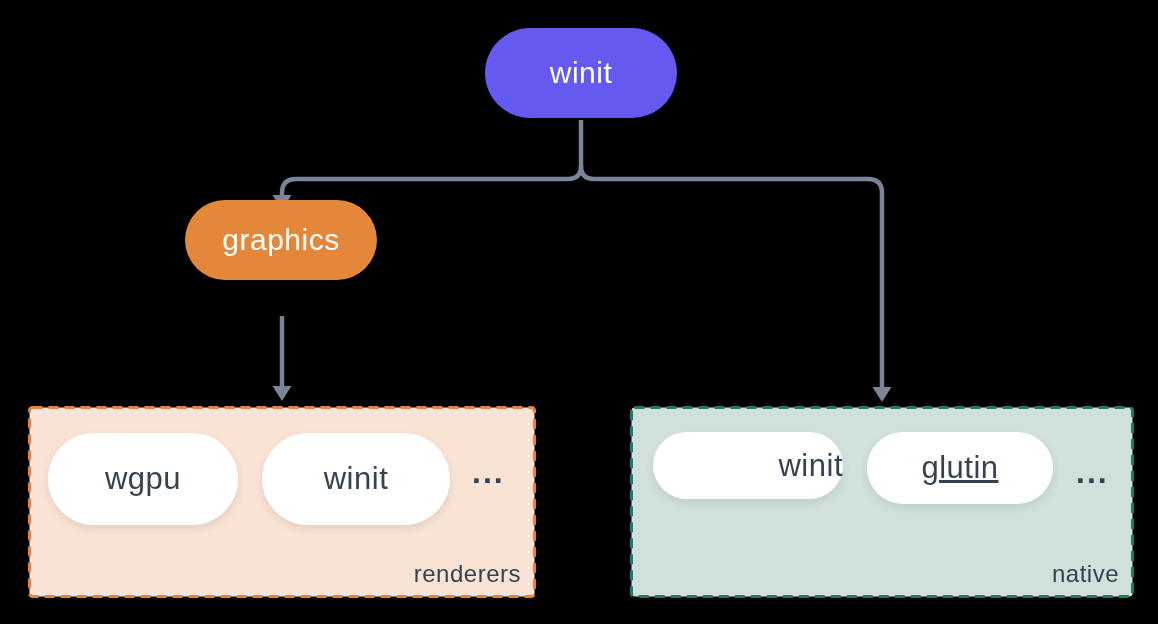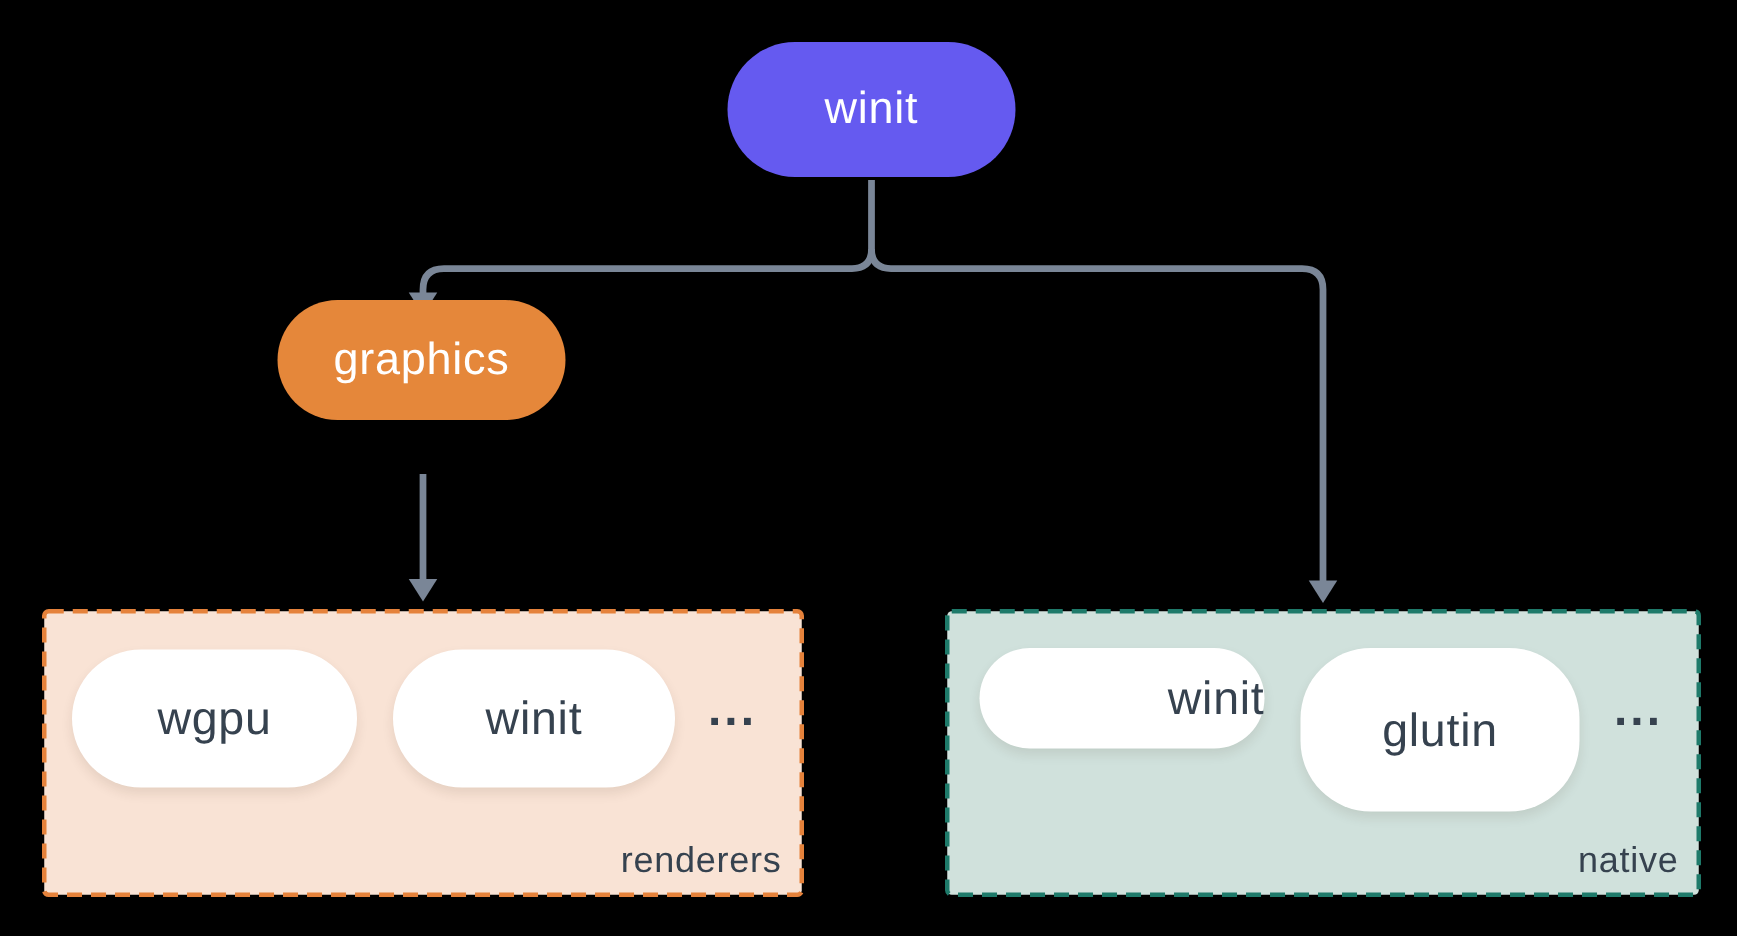--- a/index.html
+++ b/index.html
@@ -65,21 +65,21 @@
     background: var(--pill_fill);
     color: var(--pill_text);
     border-radius: 47px;
     font-size: 31px; font-weight: 500;
     letter-spacing: 0.5px;
     box-shadow: 0 4px 8px rgba(60, 40, 20, 0.10);
   }
   .pill-wgpu   { left: 20px;  top: 27px; width: 190px; height: 92px; text-align: right; }
   .pill-glow   { left: 234px; top: 27px; width: 188px; height: 92px; }
   .pill-winit  { left: 23px;  top: 26px; width: 190px; height: 67px; justify-content: flex-end; }
-  .pill-glutin { left: 237px; top: 26px; width: 186px; height: 109px; }
+  .pill-glutin { left: 237px; top: 26px; width: 186px; height: 72px; text-decoration: underline; }
   .ellipsis {
     position: absolute; top: 48px;
     color: var(--pill_text);
     font-size: 32px; font-weight: 600;
     letter-spacing: 2px;
   }
   .ellipsis-renderers { left: 444px; }
   .ellipsis-shells { left: 446px; }
   .group-label {
     position: absolute; right: 15px; bottom: 10px;

